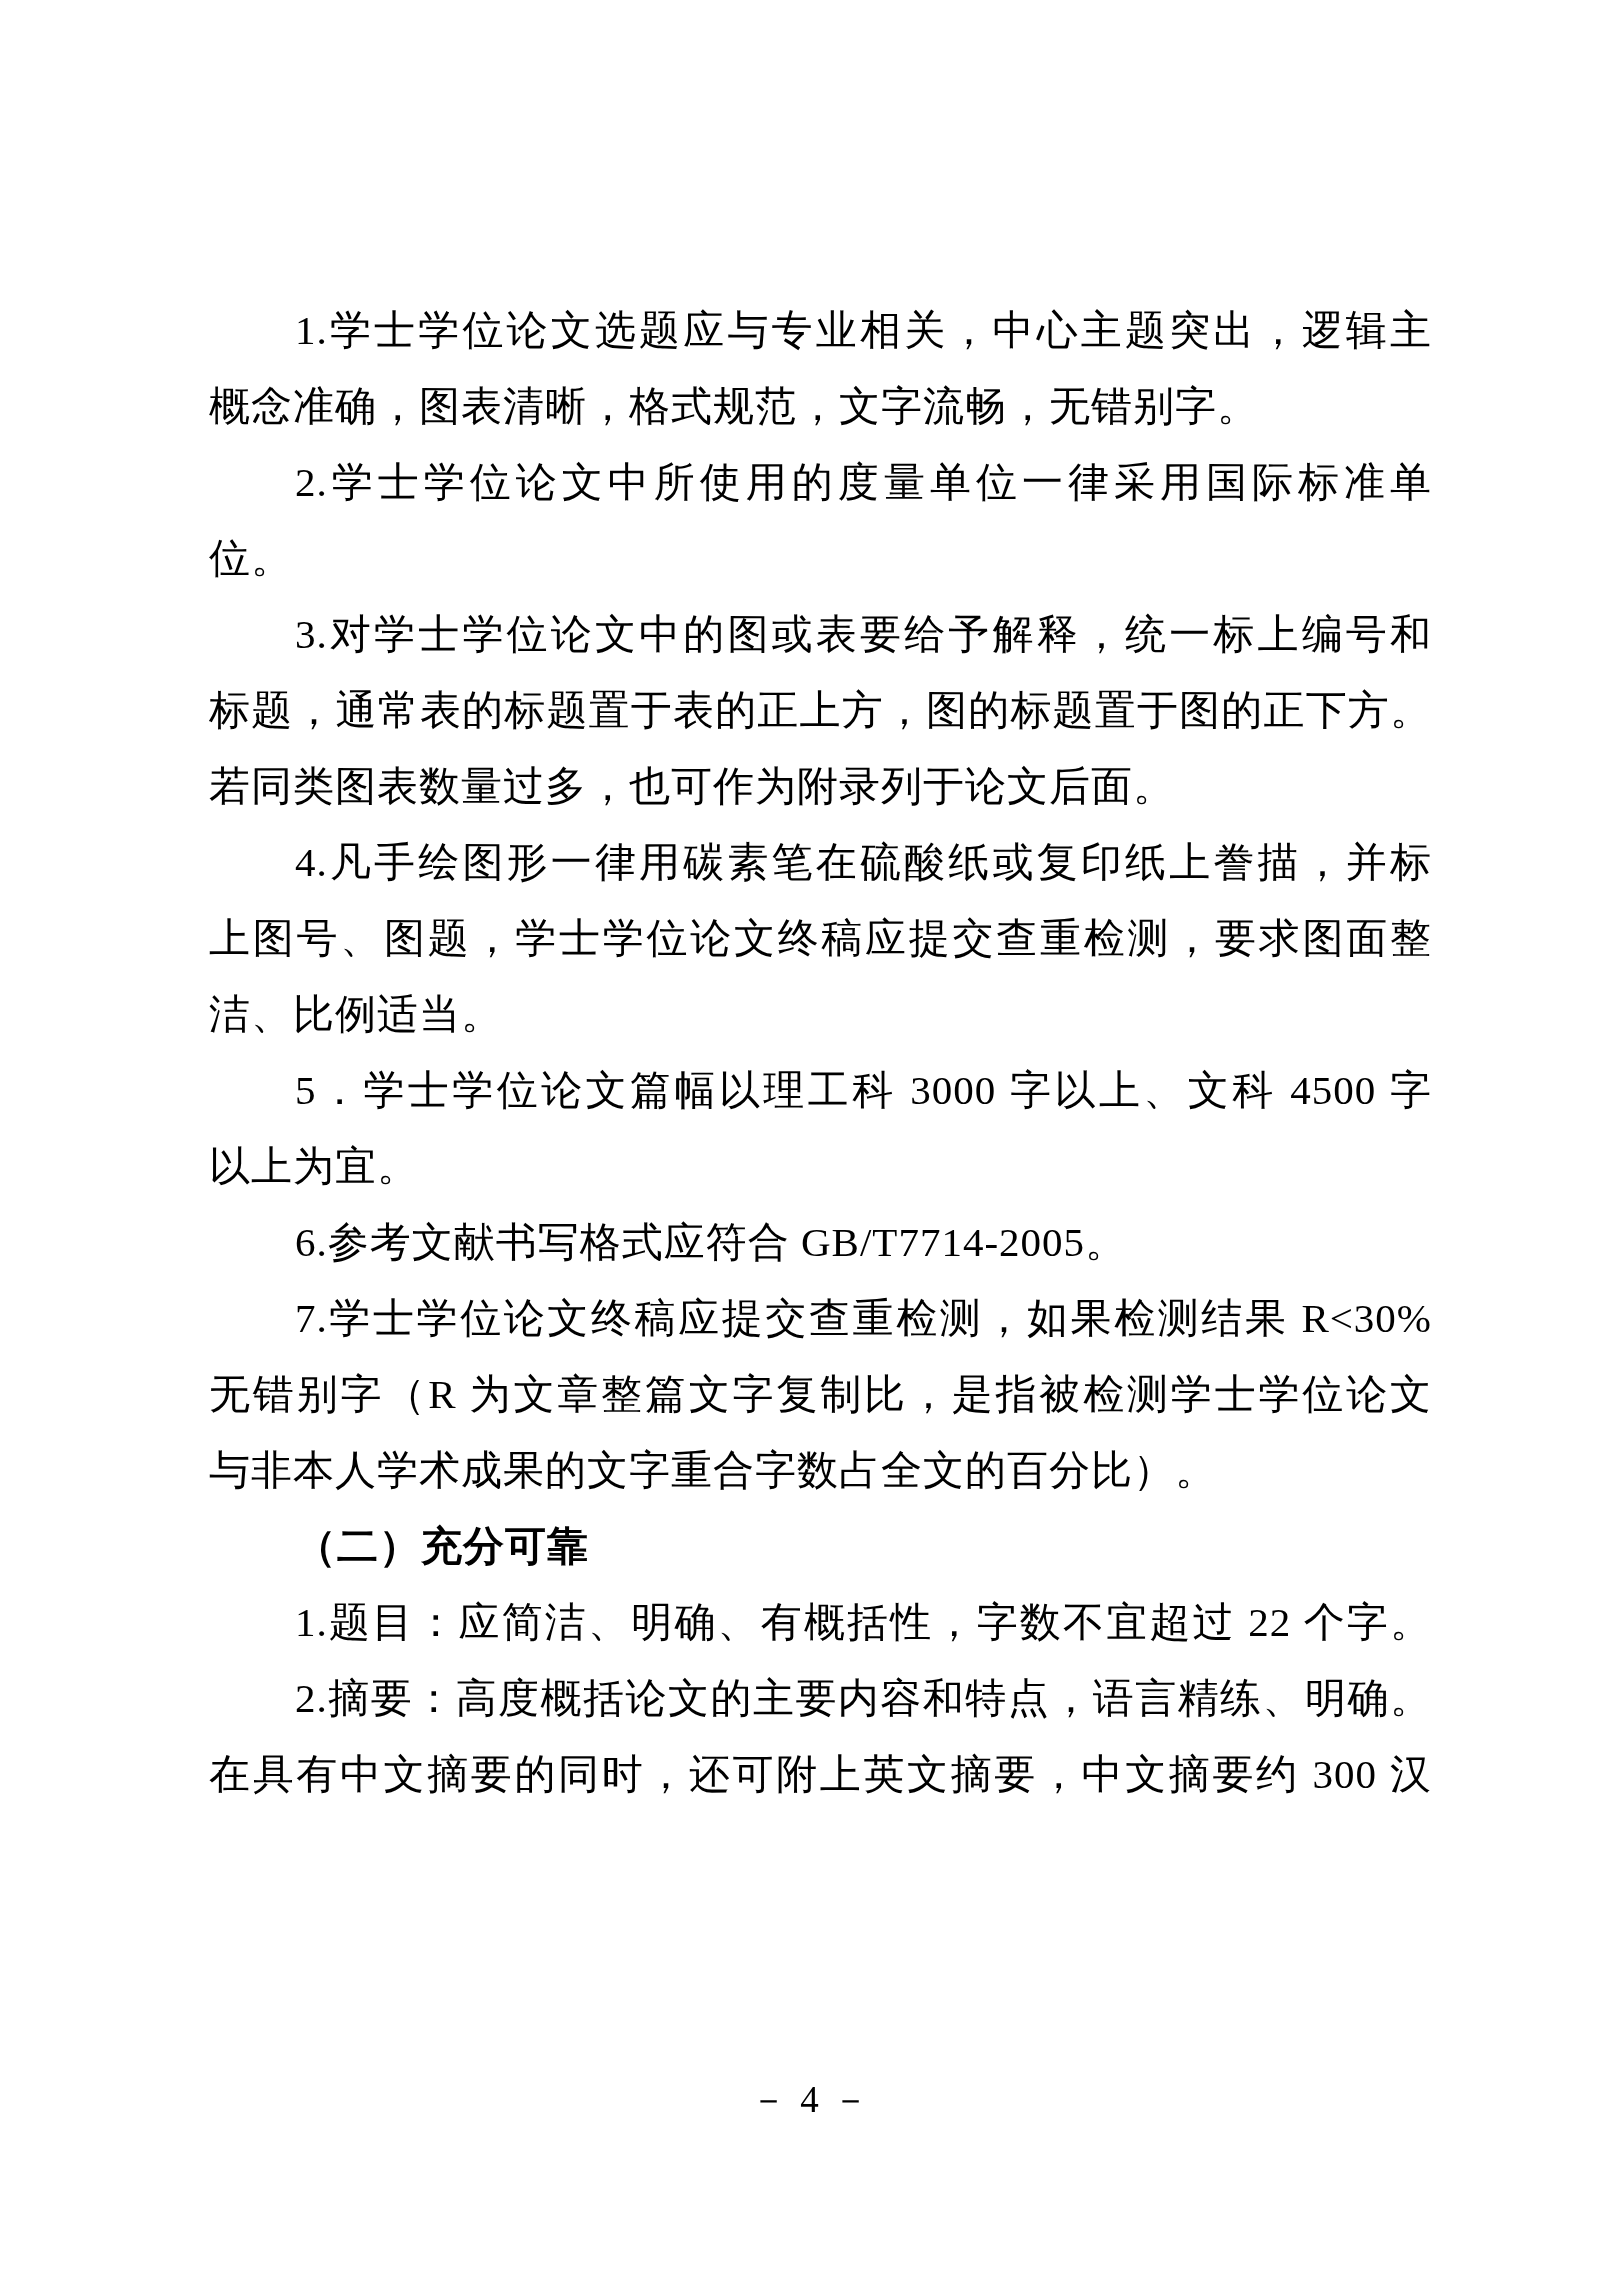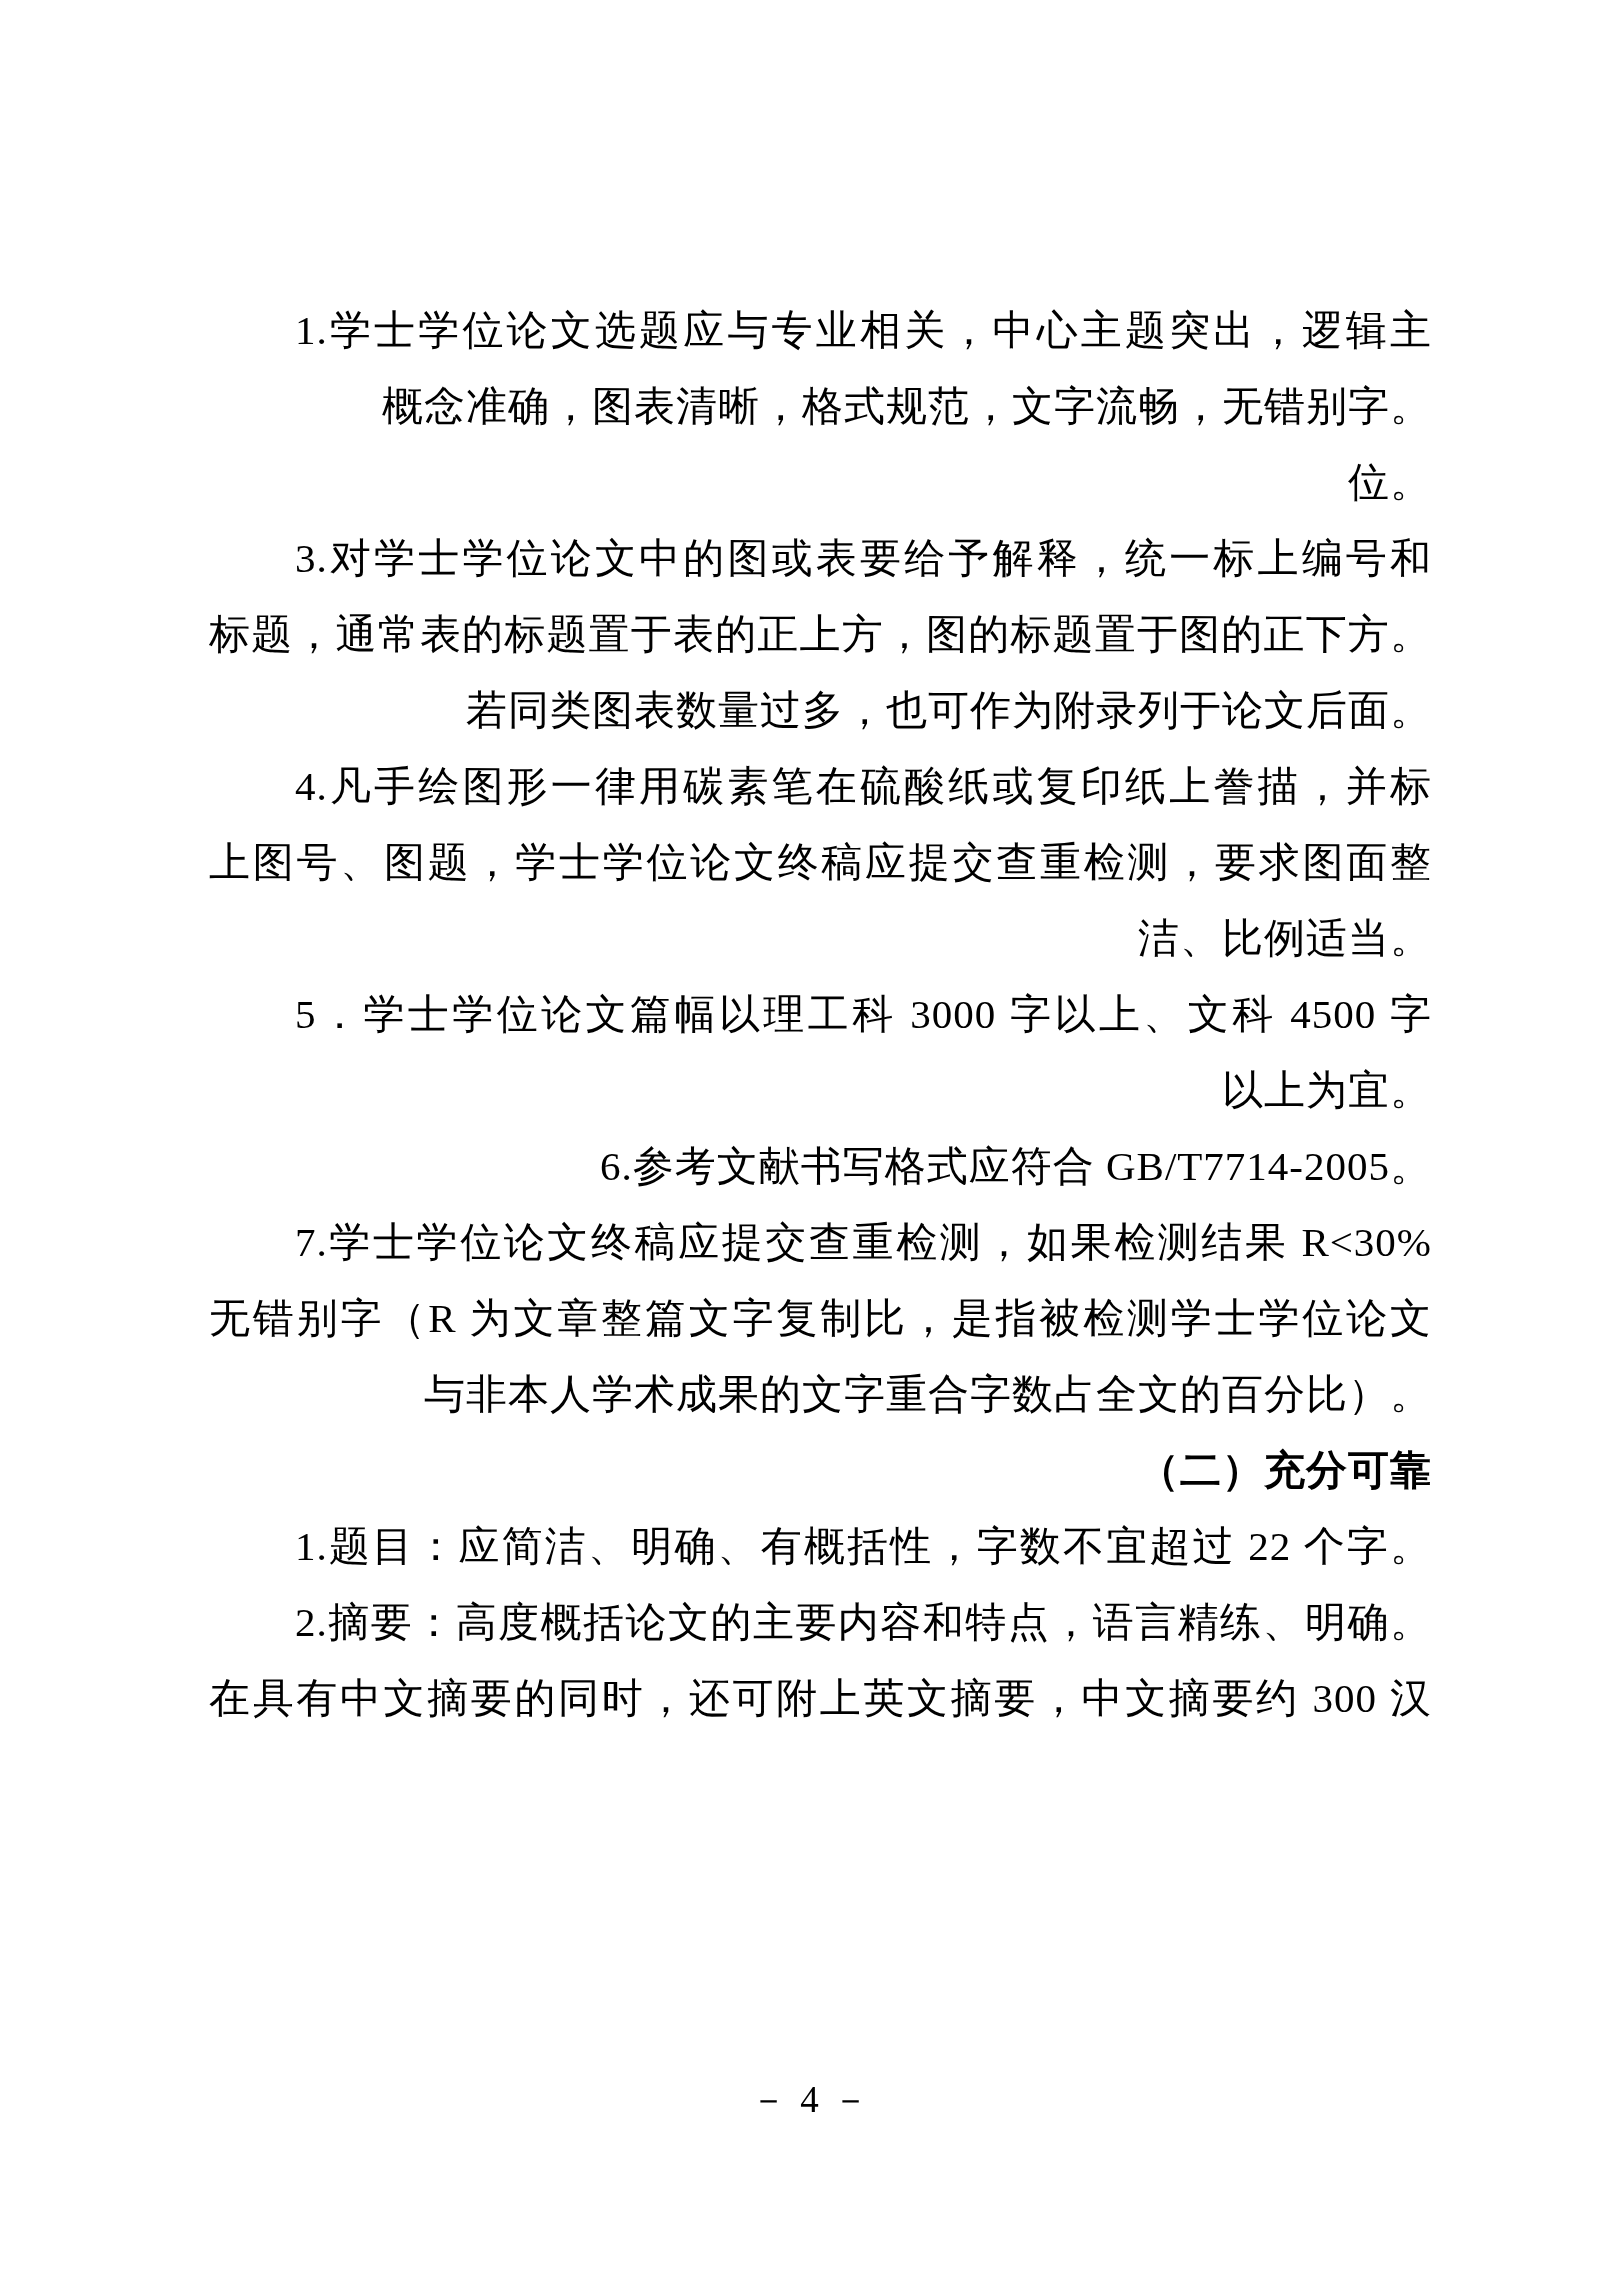--- a/index.html
+++ b/index.html
@@ -22,21 +22,21 @@
   .doc-body {
     position: absolute;
     left: 209px;
     top: 292px;
     width: 1223px;
   }
   .line {
     font-size: 41px;
     line-height: 76px;
     height: 76px;
-    text-align: right;
+    text-align: left;
     white-space: nowrap;
     letter-spacing: 1px;
   }
   
   .line.full {
     white-space: normal;
     text-align: justify;
     text-align-last: justify;
   }
   
@@ -57,20 +57,21 @@
     letter-spacing: 2px;
   }
 </style>
 </head>
 <body>
 
 <div class="page">
   <div class="doc-body">
     <div class="line indent full">1.学士学位论文选题应与专业相关，中心主题突出，逻辑主</div>
     <div class="line">概念准确，图表清晰，格式规范，文字流畅，无错别字。</div>
+    <div class="line indent full">2.学士学位论文中所使用的度量单位一律采用国际标准单</div>
     <div class="line">位。</div>
     <div class="line indent full">3.对学士学位论文中的图或表要给予解释，统一标上编号和</div>
     <div class="line full">标题，通常表的标题置于表的正上方，图的标题置于图的正下方。</div>
     <div class="line">若同类图表数量过多，也可作为附录列于论文后面。</div>
     <div class="line indent full">4.凡手绘图形一律用碳素笔在硫酸纸或复印纸上誊描，并标</div>
     <div class="line full">上图号、图题，学士学位论文终稿应提交查重检测，要求图面整</div>
     <div class="line">洁、比例适当。</div>
     <div class="line indent full">5．学士学位论文篇幅以理工科 3000 字以上、文科 4500 字</div>
     <div class="line">以上为宜。</div>
     <div class="line indent">6.参考文献书写格式应符合 GB/T7714-2005。</div>

